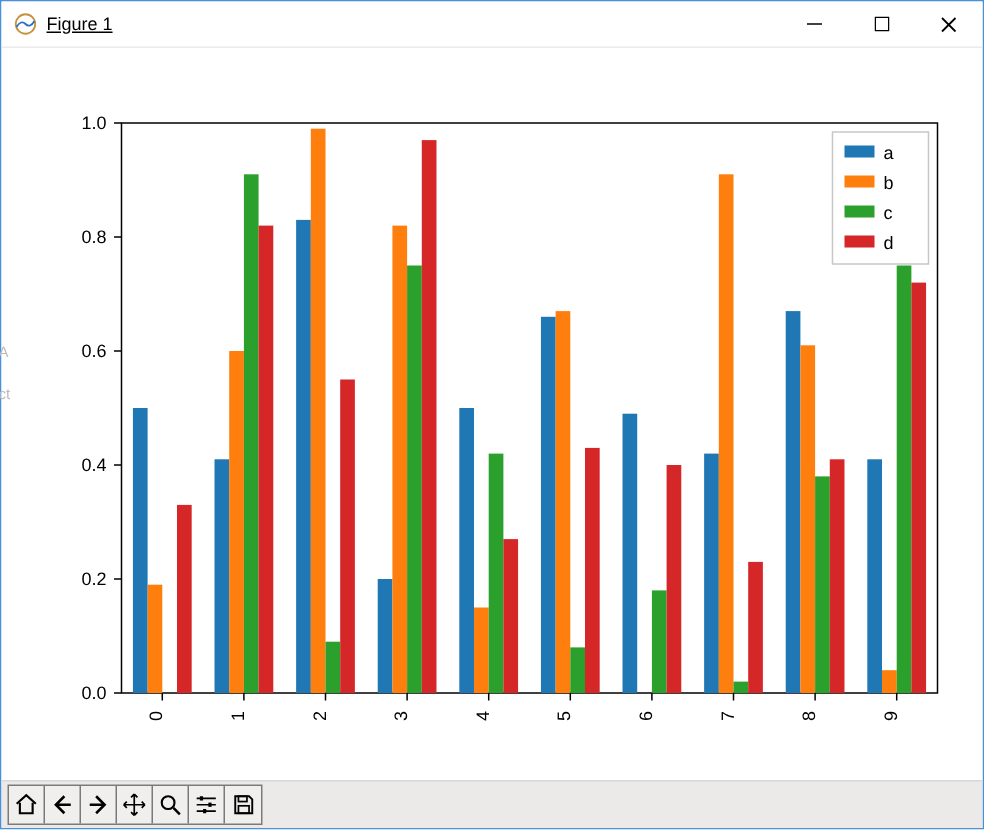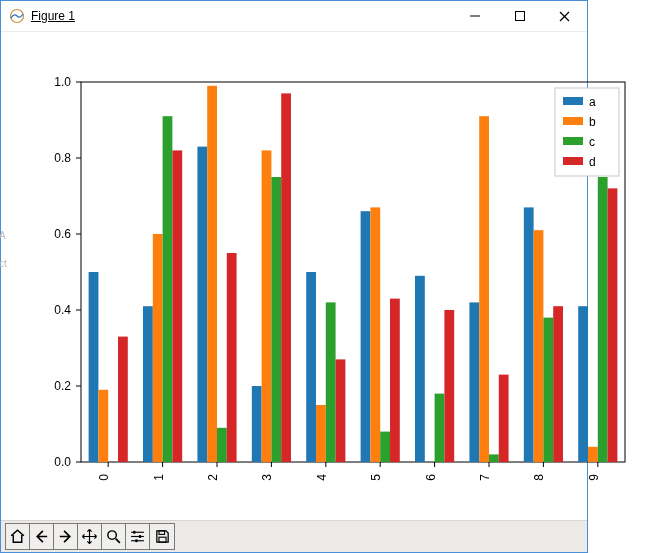--- a/index.html
+++ b/index.html
@@ -7,21 +7,21 @@
     padding: 0;
     font-family: "Segoe UI", "Microsoft YaHei", Arial, sans-serif;
     font-size: 12px;
     background: #fff;
     color: #000;
     overflow: hidden;
     width: 656px;
     height: 553px;
   }
   .window {
-    width: 588px;
+    width: 656px;
     height: 553px;
     border: 1px solid #4a90d9;
     box-sizing: border-box;
     display: flex;
     flex-direction: column;
     background: #fff;
     text-decoration: underline;
   }
   .titlebar {
     height: 30px;

